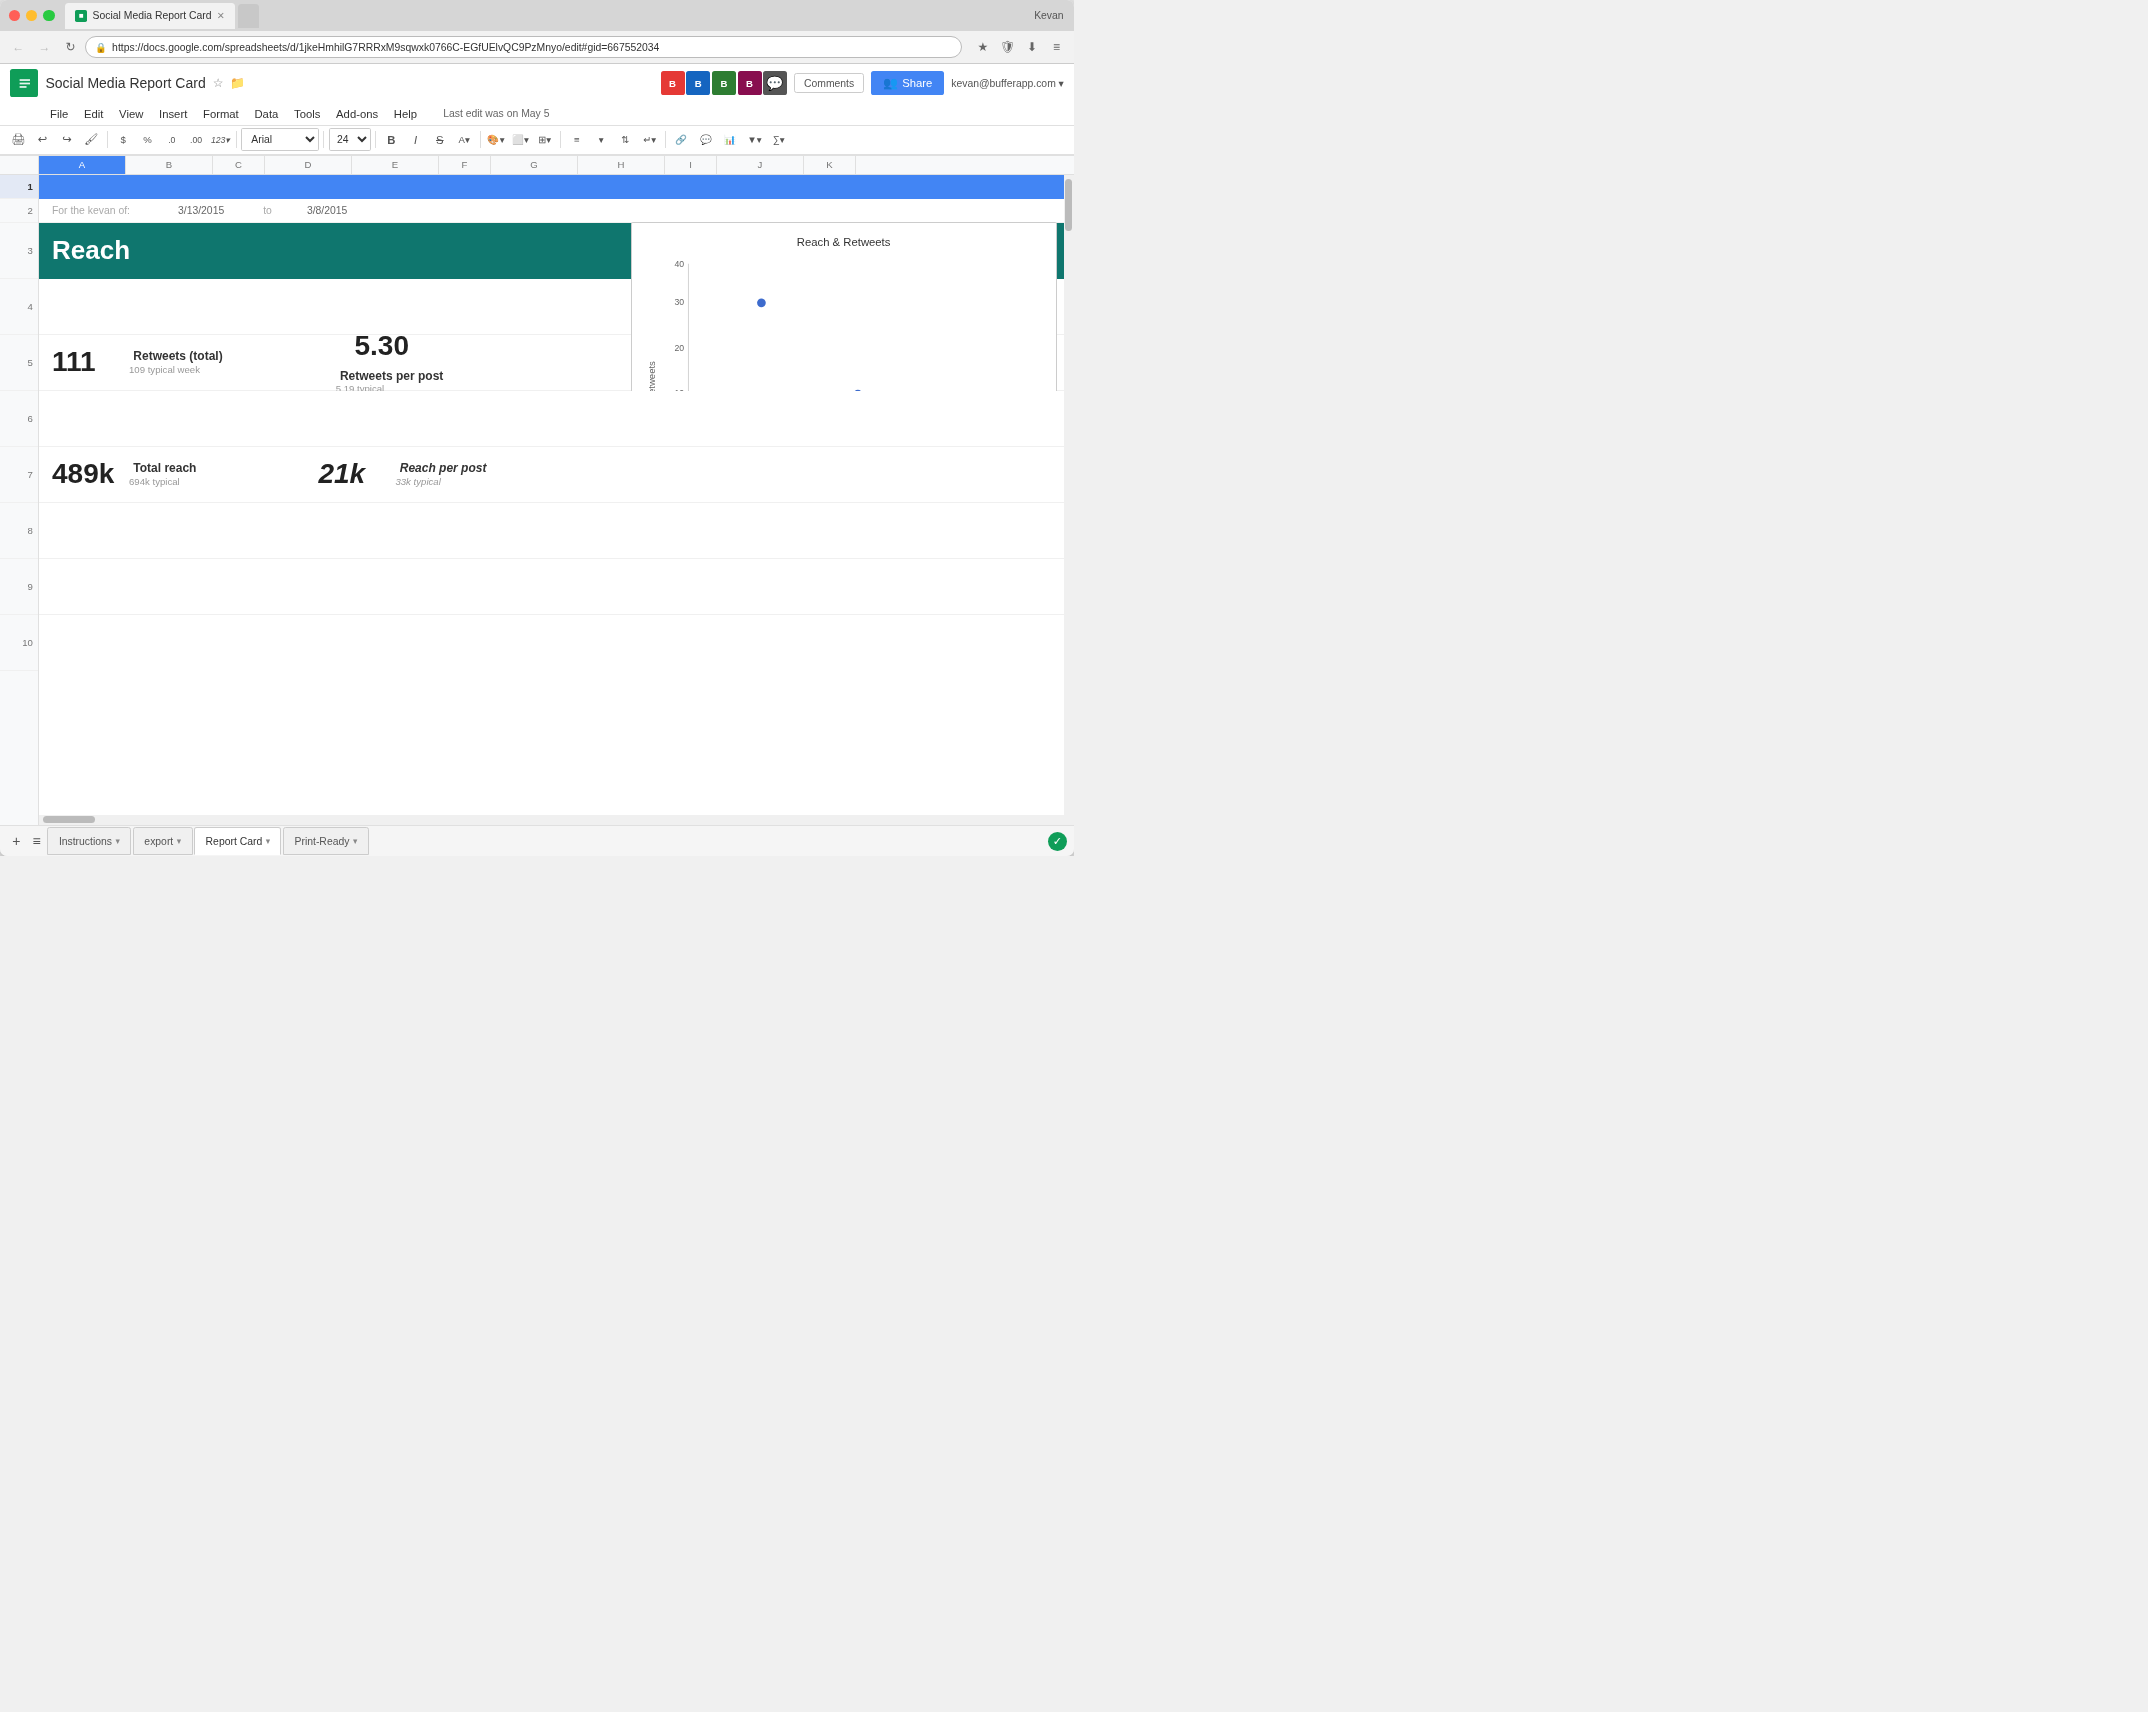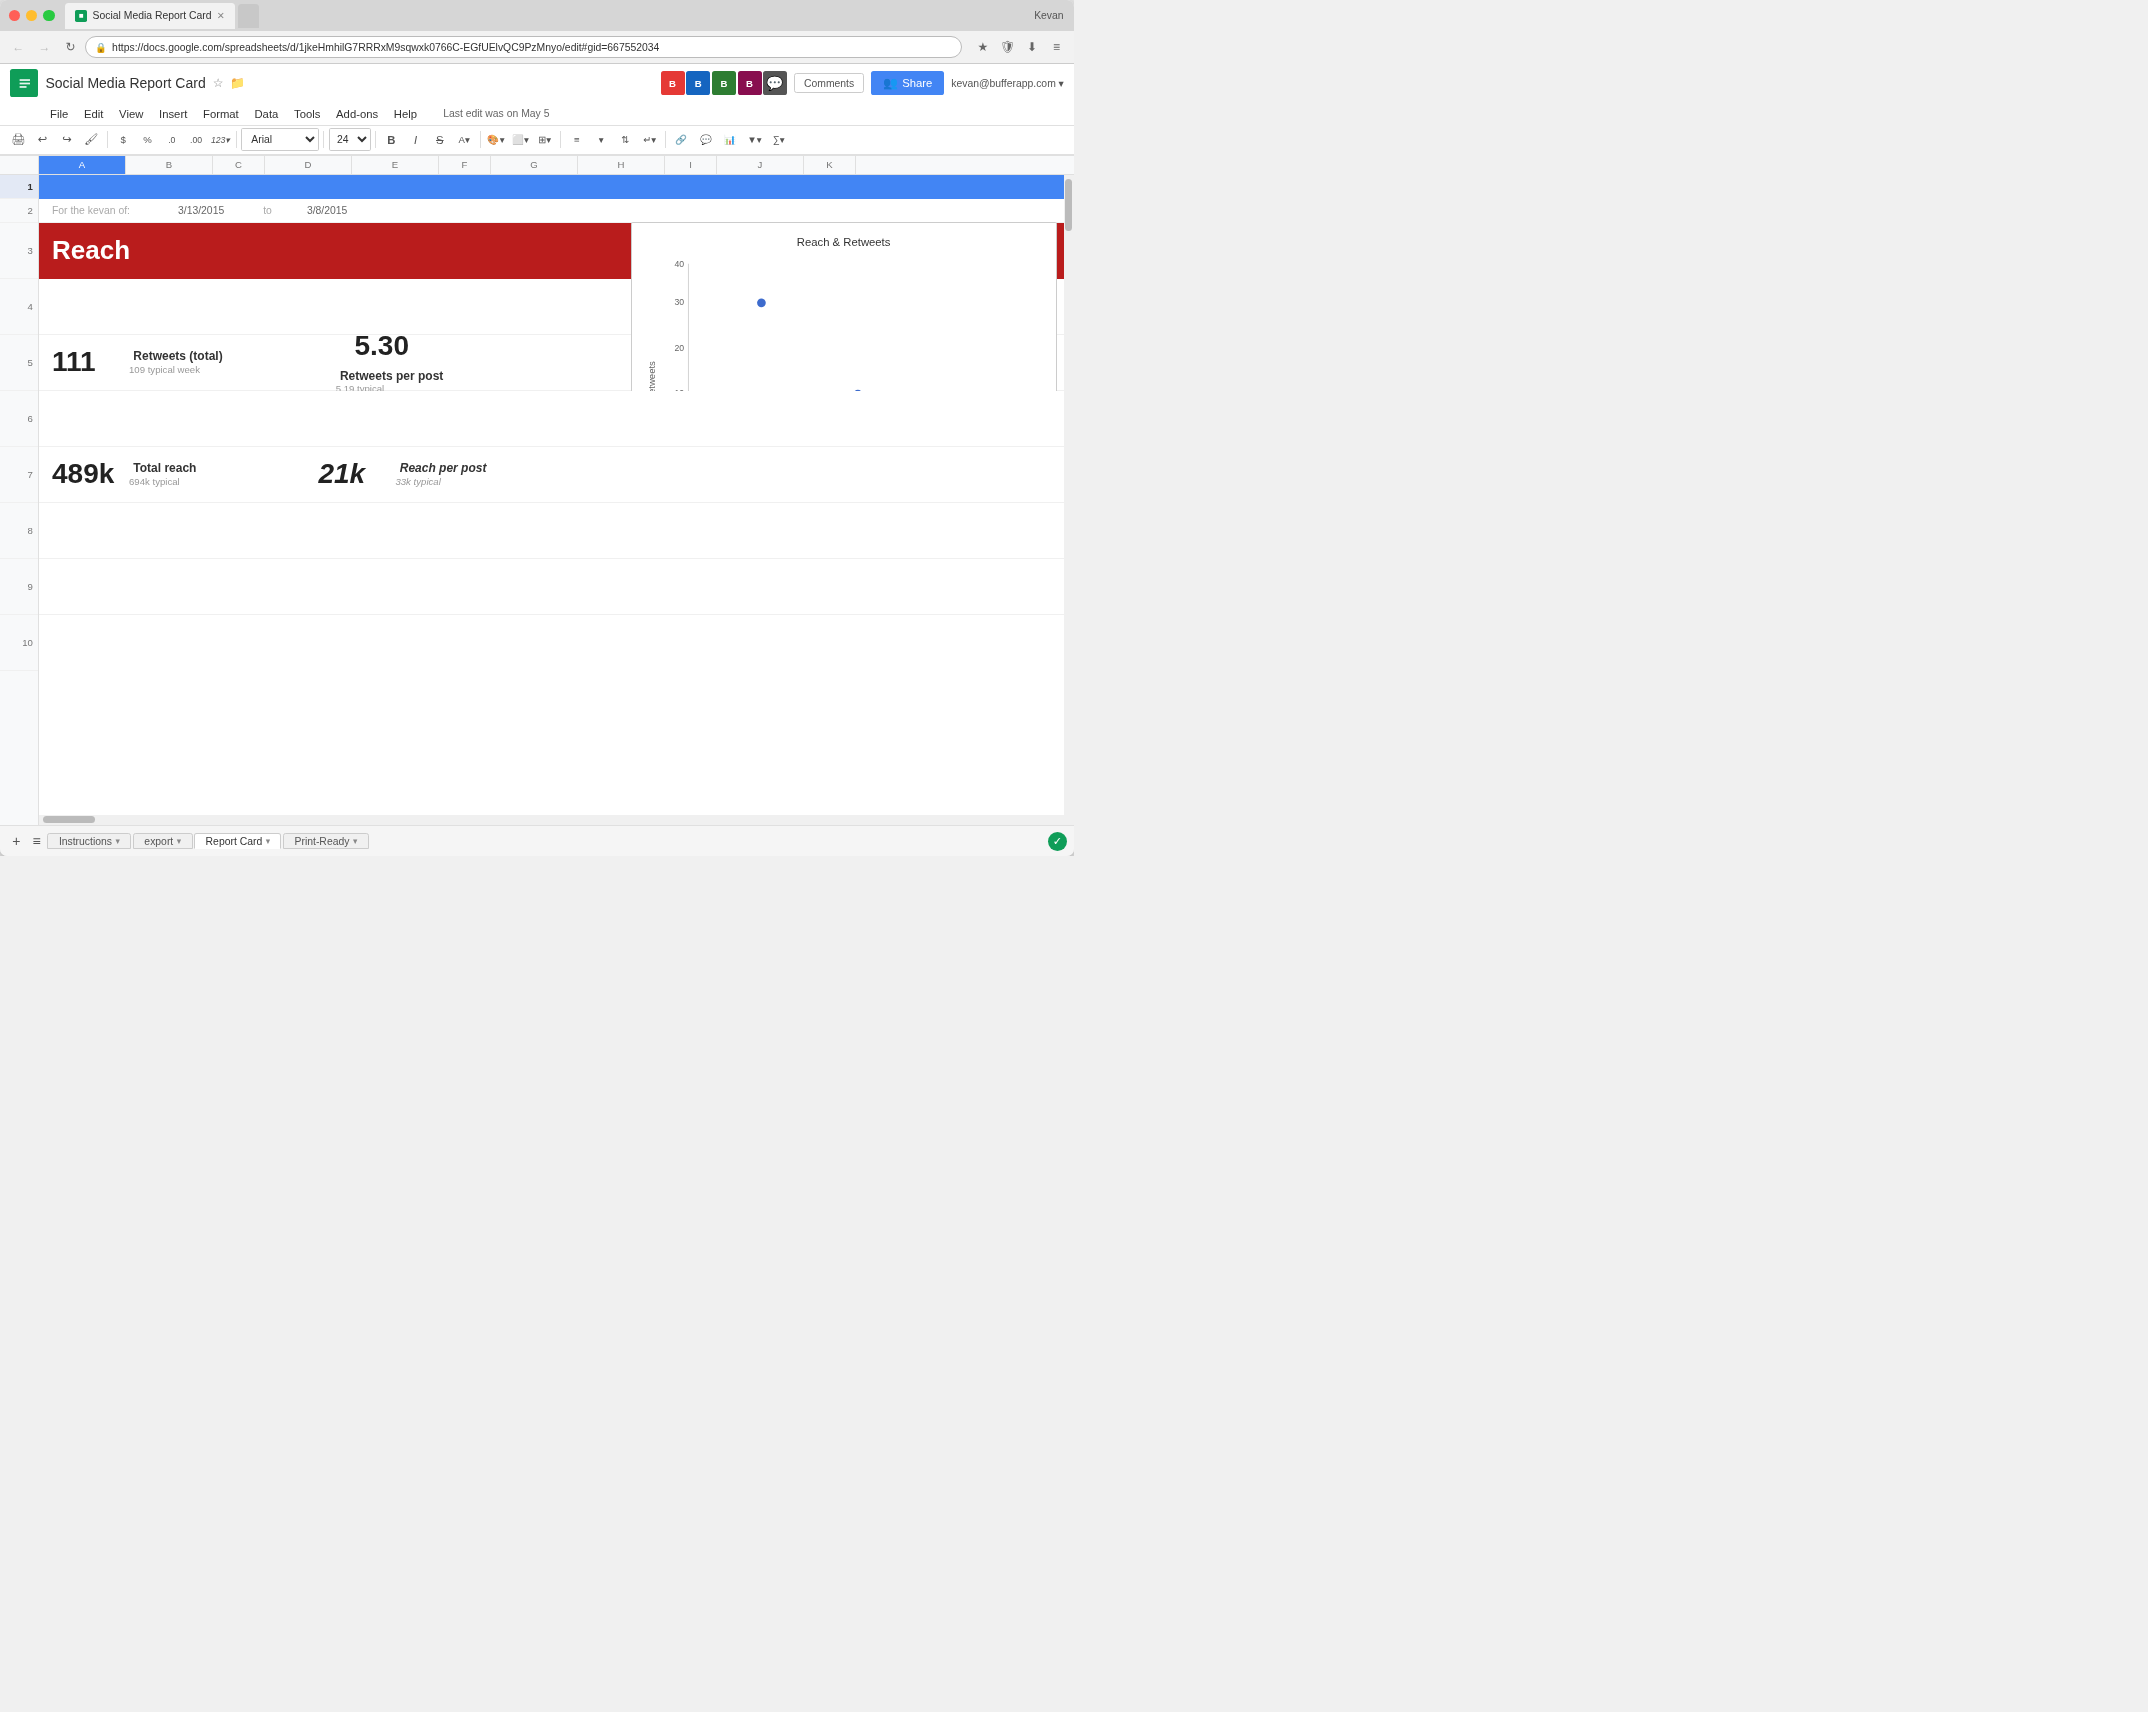--- a/index.html
+++ b/index.html
@@ -321,21 +321,21 @@
       border-bottom: 0.9px solid #f0f0f0;
     }
     .week-label { margin-left: 4.3px; }
     .week-date { margin-left: 35px; }
     .to-text { margin-left: 48px; color: #999; }
     .week-date2 { margin-left: 35px; }
 
     
     .row-3 {
       height: 56px;
-      background: #b91c1c;
+      background: #0f766e;
       display: flex; align-items: center;
       padding: 0 13px;
     }
     .reach-title {
       font-size: 26px; font-weight: bold; color: white;
     }
 
     
     .row-4 { height: 56px; background: white; border-bottom: 0.9px solid #f0f0f0; }
 
@@ -434,21 +434,21 @@
       align-items: center;
       padding: 0 7px;
       gap: 1.7px;
     }
     .sheet-tab-btn {
       background: none; border: none;
       color: #555; font-size: 14px; cursor: pointer;
       padding: 1.7px 5.2px;
     }
     .sheet-tab {
-      height: 16px;
+      height: 28px;
       padding: 0 10.4px;
       border: 0.9px solid #ccc;
       border-radius: 2.6px 2.6px 0 0;
       background: #f0f0f0;
       font-size: 10.4px;
       color: #555;
       cursor: pointer;
       display: flex; align-items: center; gap: 3.5px;
     }
     .sheet-tab.active {

